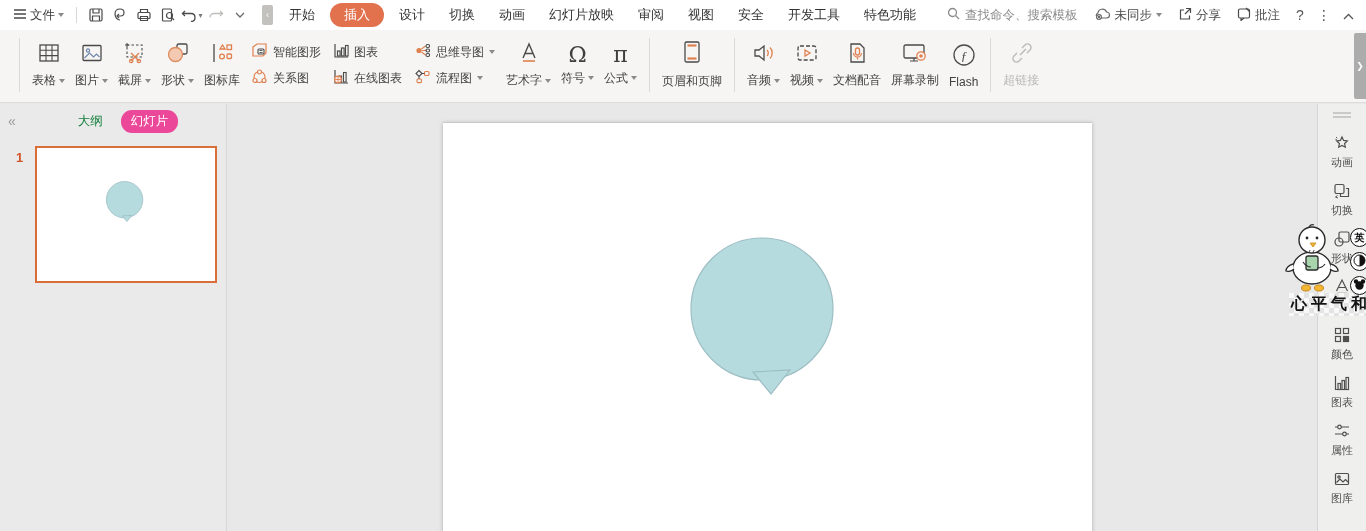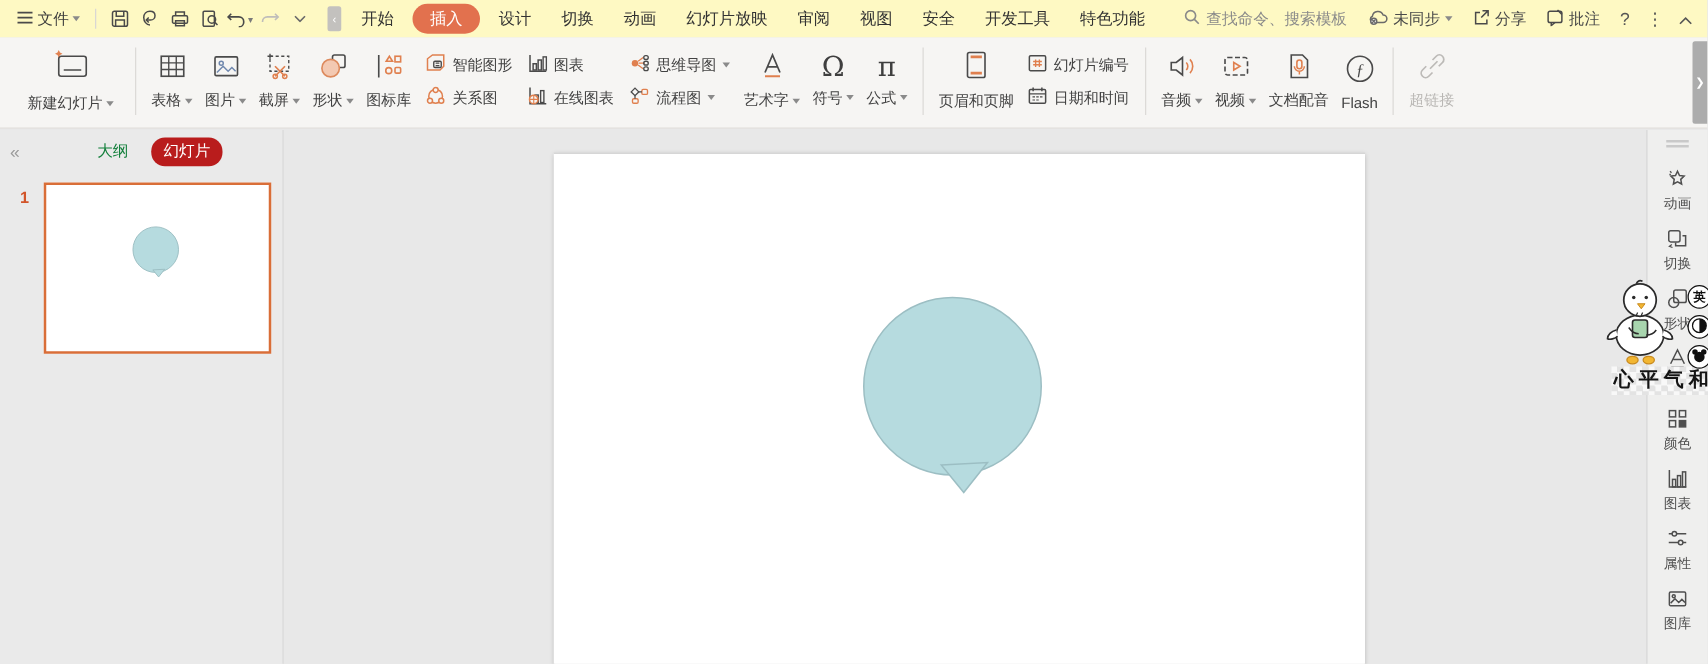--- a/index.html
+++ b/index.html
@@ -1,21 +1,21 @@
 <!DOCTYPE html>
 <html><head>
 <meta charset="utf-8">
 <style>
   * { margin:0; padding:0; box-sizing:border-box; }
   html,body { width:1366px; height:531px; overflow:hidden;
     font-family:"Liberation Sans","DejaVu Sans",sans-serif; font-size:12px; color:#3b3b3b;
     background:#e8e8e8; -webkit-font-smoothing:antialiased; }
 
   
-  .menubar { height:30px; background:#fef9c3; display:flex; align-items:center; padding:0 8px; white-space:nowrap; }
+  .menubar { height:30px; background:#ffffff; display:flex; align-items:center; padding:0 8px; white-space:nowrap; }
   .menubar .vsep { width:1px; height:16px; background:#d9d7d4; margin:0 7px; }
   .mb-item { display:flex; align-items:center; gap:3px; padding:0 5px; height:100%; cursor:pointer; color:#3d3d3d; font-size:12.5px; }
   .qa-icon { width:24px; height:22px; display:flex; align-items:center; justify-content:center; cursor:pointer; border-radius:3px; color:#4a4a4a; }
   .qa-icon svg { display:block; }
   .qa-icon.disabled { color:#bfbdba; }
   .undo-caret { font-size:8px; color:#7a7a7a; margin-left:1px; }
   .collapse-chip { width:11px; height:20px; background:#c3c1be; color:#fff; font-size:9px; display:flex; align-items:center; justify-content:center; border-radius:2px; margin:0 4px 0 10px; cursor:pointer; }
   .tabs { display:flex; align-items:center; }
   .tab { padding:4px 12px; cursor:pointer; color:#333; font-size:13px; }
   .tab.active { background:#e2714e; color:#fff; border-radius:14px; padding:3px 14px; margin:0 3px; }
@@ -40,21 +40,21 @@
 
   
   .content { position:absolute; top:104px; left:0; right:0; bottom:0; display:flex; }
 
   
   .left-panel { width:227px; background:#eaeaea; border-right:1px solid #d6d6d6; position:relative; flex:0 0 227px; }
   .lp-header { height:34px; display:flex; align-items:center; padding:0 8px; }
   .lp-collapse { color:#9a9a9a; font-size:14px; cursor:pointer; width:20px; }
   .lp-tabs { flex:1; display:flex; align-items:center; justify-content:center; gap:8px; }
   .lp-tab { font-size:12.5px; color:#15803d; cursor:pointer; padding:3px 10px; }
-  .lp-tab.active { background:#b91c1c; color:#fff; border-radius:11px; }
+  .lp-tab.active { background:#ec4899; color:#fff; border-radius:11px; }
   .thumb-wrap { position:absolute; top:42px; left:35px; }
   .thumb-num { position:absolute; top:46px; left:16px; color:#d2552a; font-weight:bold; font-size:13px; }
   .thumb { width:182px; height:137px; background:#fff; border:2px solid #d96e38; cursor:pointer; padding:4px; }
   .thumb svg { display:block; width:100%; height:100%; }
 
   
   .canvas { flex:1; position:relative; background:#e8e8e8; overflow:hidden; }
   .slide { position:absolute; left:216px; top:18px; width:649px; height:487px; background:#fff; box-shadow:0 1px 4px rgba(0,0,0,.25); border-top:1px solid #c9c9c9; }
   .slide svg { display:block; }
 
@@ -178,31 +178,20 @@
     <div class="mb-glyph">?</div>
     <div class="mb-glyph">⋮</div>
     <div class="mb-glyph"><svg width="11" height="7" viewBox="0 0 11 7" fill="none" stroke="#555" stroke-width="1.3">
           <path d="M1 6l4.5-4.5L10 6"></path>
         </svg></div>
   </div>
 </div>
 
 <div class="ribbon">
 
-  <div class="rbtn big">
-    <span><svg width="32" height="28" viewBox="0 0 32 28" fill="none" stroke="#4a4a4a" stroke-width="1.3">
-          <rect x="6" y="6" width="22" height="16" rx="2"></rect>
-          <path d="M10 17h14" stroke-width="1.1"></path>
-          <path d="M5 3l1-2 1 2 2 1-2 1-1 2-1-2-2-1z" fill="#e0804f" stroke="none"></path>
-        </svg></span>
-    <span class="lab">
-        <span>新建幻灯片</span>
-        <span class="caret"></span>
-      </span>
-  </div>
 
   <div class="rsep"></div>
 
   <div class="rbtn">
     <span><svg width="24" height="24" viewBox="0 0 24 24" fill="none" stroke="#4a4a4a" stroke-width="1.3">
           <rect x="3" y="4" width="18" height="16"></rect>
           <path d="M3 9.3h18M3 14.6h18M9 4v16M15 4v16" stroke-width="1.1"></path>
         </svg></span>
     <span class="lab">
         <span>表格</span>
@@ -361,38 +350,20 @@
     <span><svg width="24" height="26" viewBox="0 0 24 26" fill="none">
           <rect x="5" y="2" width="14" height="20" rx="1.5" stroke="#4a4a4a" stroke-width="1.3"></rect>
           <path d="M7.5 5.5h9" stroke="#e0804f" stroke-width="2.2"></path>
           <path d="M7.5 18.5h9" stroke="#e0804f" stroke-width="2.2"></path>
         </svg></span>
     <span class="lab">
         <span>页眉和页脚</span>
       </span>
   </div>
 
-  <div class="rstack">
-    <div class="rrow">
-      <span><svg width="16" height="15" viewBox="0 0 16 15" fill="none">
-            <rect x="1.5" y="1.5" width="13" height="12" rx="1" stroke="#4a4a4a" stroke-width="1.2"></rect>
-            <path d="M6.5 4.5v6M9.5 4.5v6M4.5 6.2h7M4.5 8.8h7" stroke="#e0804f" stroke-width="1.1"></path>
-          </svg></span>
-      <span>幻灯片编号</span>
-    </div>
-    <div class="rrow">
-      <span><svg width="16" height="15" viewBox="0 0 16 15" fill="none" stroke="#4a4a4a" stroke-width="1.2">
-            <rect x="1.5" y="2.5" width="13" height="11" rx="1"></rect>
-            <path d="M1.5 6h13" stroke-width="1"></path>
-            <path d="M4.5 1v3M11.5 1v3"></path>
-            <path d="M4 8.5h2M7 8.5h2M10 8.5h2M4 11h2M7 11h2" stroke-width="0.9"></path>
-          </svg></span>
-      <span>日期和时间</span>
-    </div>
-  </div>
 
 
   <div class="rsep"></div>
 
   <div class="rbtn">
     <span><svg width="26" height="24" viewBox="0 0 26 24" fill="none">
           <path d="M4 9v6h4l5 4V5L8 9z" stroke="#4a4a4a" stroke-width="1.3"></path>
           <path d="M16 9a4.2 4.2 0 010 6M19 6.5a8 8 0 010 11" stroke="#e0804f" stroke-width="1.3"></path>
         </svg></span>
     <span class="lab">
@@ -416,20 +387,31 @@
     <span><svg width="26" height="24" viewBox="0 0 26 24" fill="none">
           <path d="M7 3h9l4 4v14H7z" stroke="#4a4a4a" stroke-width="1.3"></path>
           <rect x="11.5" y="7" width="4" height="7" rx="2" stroke="#e0804f" stroke-width="1.3"></rect>
           <path d="M9.5 12a4 4 0 008 0M13.5 16v2.5" stroke="#e0804f" stroke-width="1.2"></path>
         </svg></span>
     <span class="lab">
         <span>文档配音</span>
       </span>
   </div>
 
+  <div class="rbtn">
+    <span><svg width="28" height="24" viewBox="0 0 28 24" fill="none">
+          <rect x="3" y="4" width="20" height="13" rx="1.5" stroke="#4a4a4a" stroke-width="1.3"></rect>
+          <path d="M9 20h8M13 17v3" stroke="#4a4a4a" stroke-width="1.2"></path>
+          <circle cx="20" cy="15" r="4.2" stroke="#e0804f" stroke-width="1.3" fill="#f6f5f3"></circle>
+          <circle cx="20" cy="15" r="1.8" fill="#e0804f"></circle>
+        </svg></span>
+    <span class="lab">
+        <span>屏幕录制</span>
+      </span>
+  </div>
 
   <div class="rbtn">
     <span><svg width="26" height="26" viewBox="0 0 26 26" fill="none">
           <circle cx="13" cy="13" r="10" stroke="#4a4a4a" stroke-width="1.3"></circle>
           <text x="13" y="18" text-anchor="middle" font-size="13" font-style="italic" font-family="serif" fill="#4a4a4a">ƒ</text>
         </svg></span>
     <span class="lab">
         <span>Flash</span>
       </span>
   </div>

